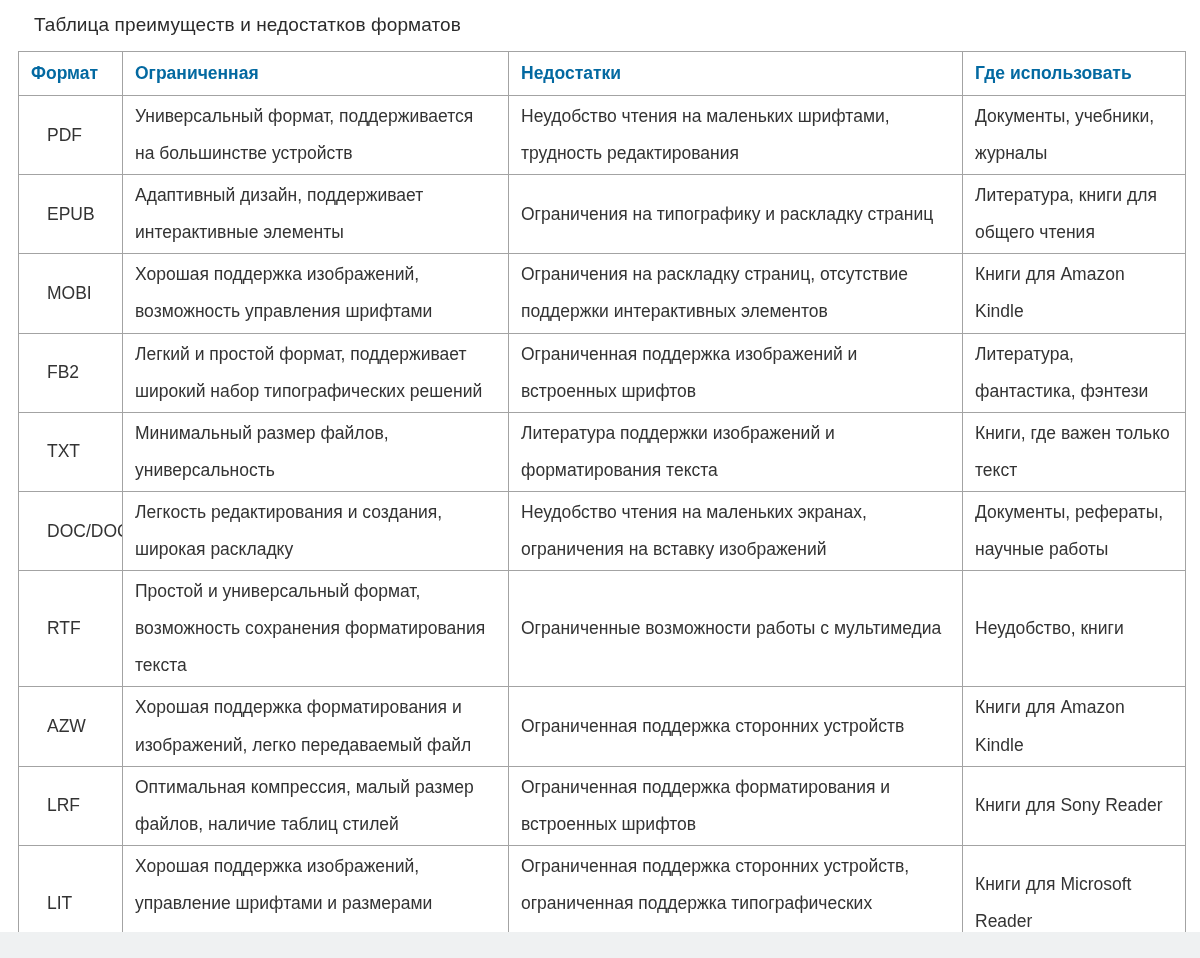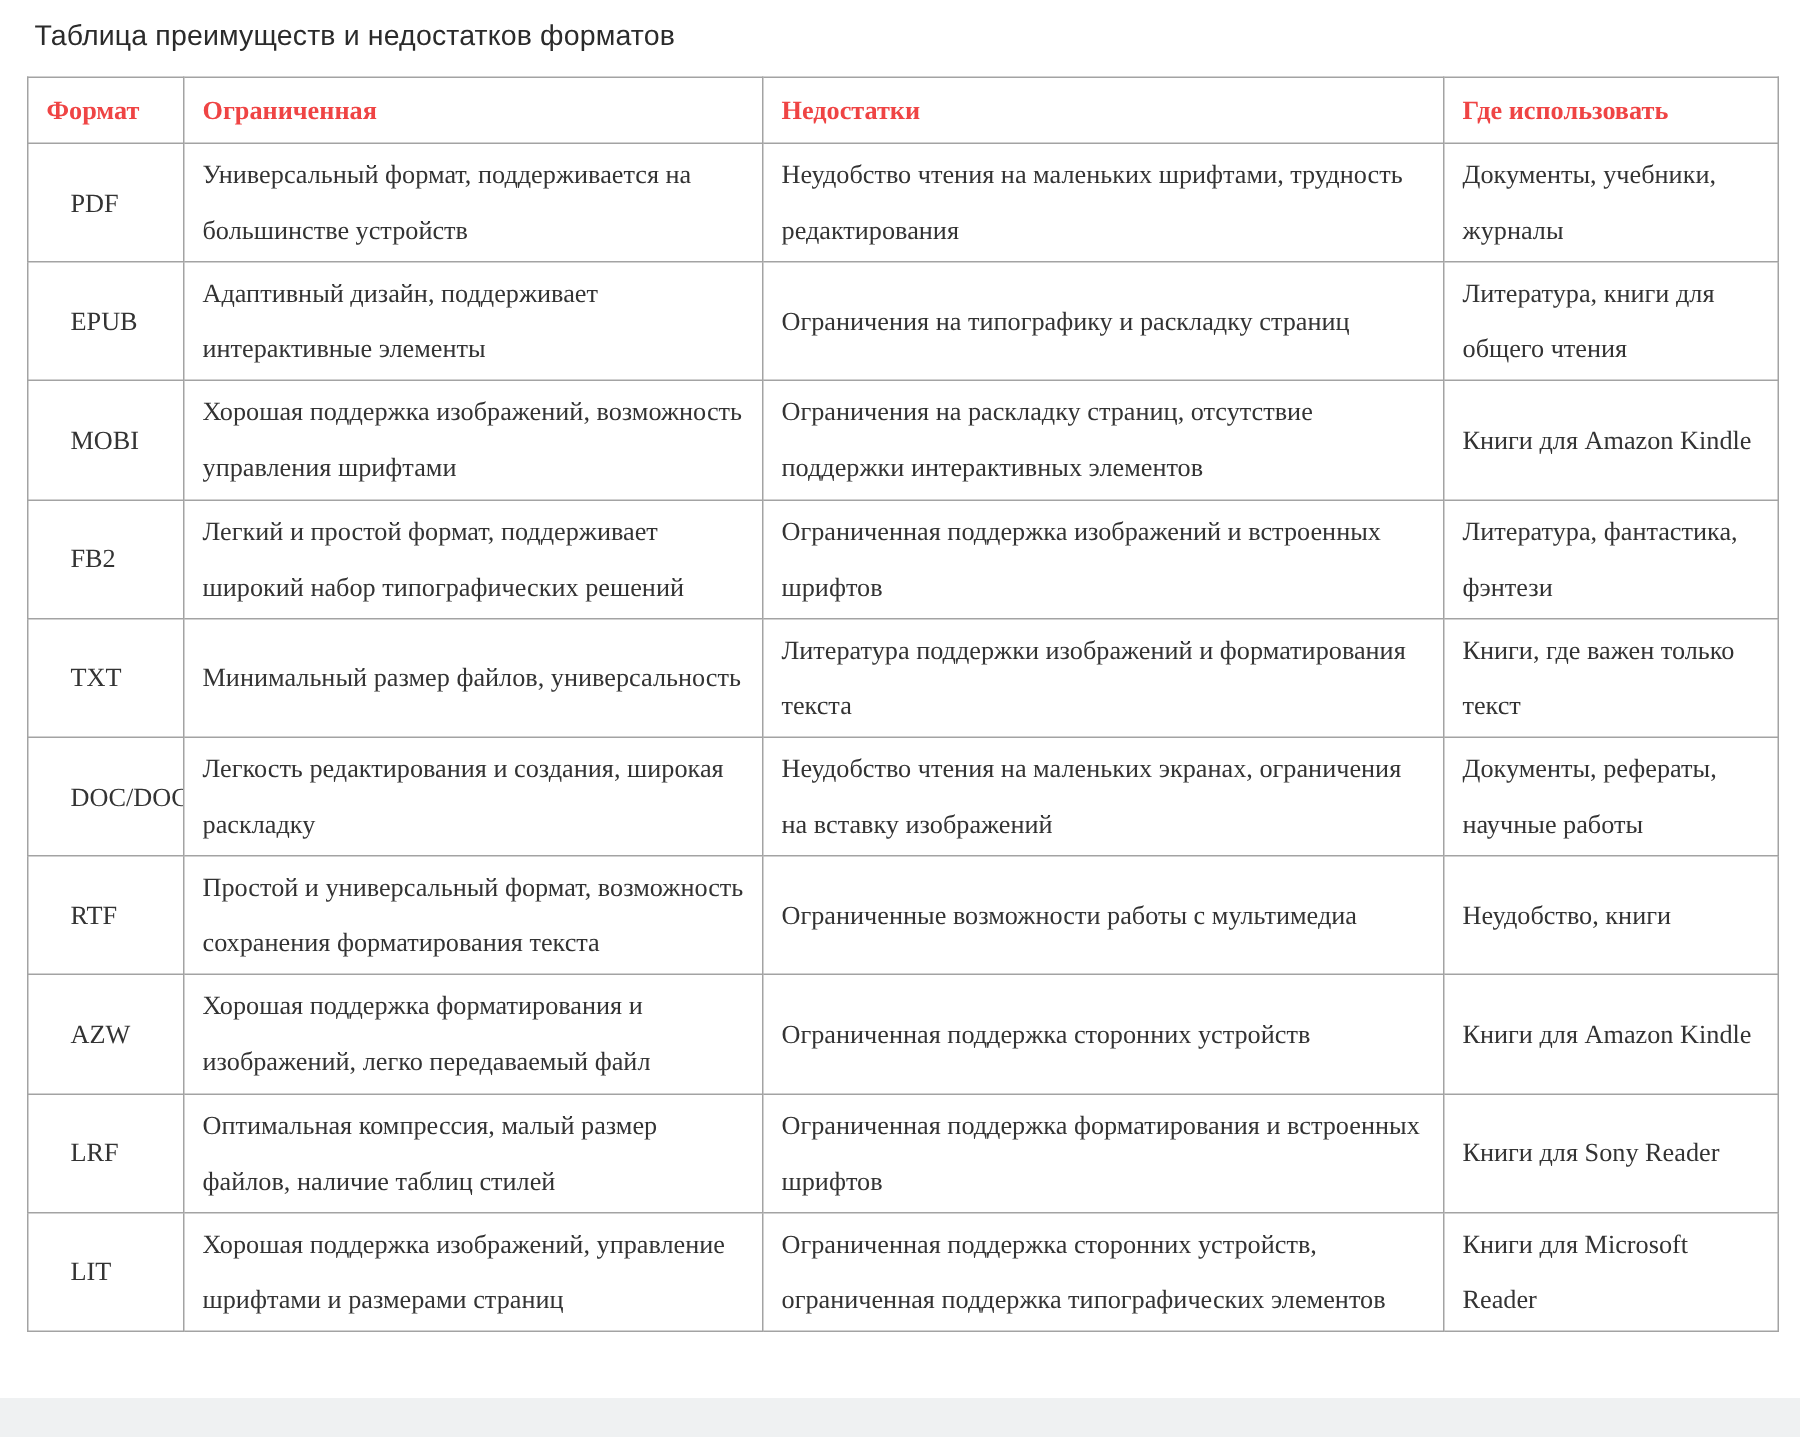--- a/index.html
+++ b/index.html
@@ -13,50 +13,48 @@
     color: #333333;
     overflow: hidden;
   }
   .content {
     padding: 8px 15px 0 18px;
   }
   .page-title {
     font-size: 19px;
     font-weight: 400;
     color: #2b2b2b;
-    margin: 6px 0 15px 5px;
+    margin: 6px 0 15px 16px;
     letter-spacing: 0.1px;
   }
   table.formats-table {
     border-collapse: collapse;
     table-layout: fixed;
     width: 1167px;
   }
   .formats-table th,
   .formats-table td {
     border: 1px solid #a3a3a3;
     text-align: left;
     vertical-align: middle;
     overflow: hidden;
   }
   .formats-table th {
     font-size: 17.5px;
     font-weight: 700;
-    color: #ef4444;
+    color: #0369a1;
     padding: 11px 12px;
     line-height: 1.2;
-    font-family: Liberation Serif, serif;
   }
   .formats-table td {
     font-size: 17.5px;
     font-weight: 400;
     color: #333333;
     padding: 2px 12px;
     line-height: 2.12;
-    font-family: Liberation Serif, serif;
   }
   .formats-table td.col-format {
     line-height: 1.3;
     padding: 6px 28px;
   }
   .bottom-band {
     position: absolute;
     left: 0;
     bottom: 0;
     width: 1200px;

